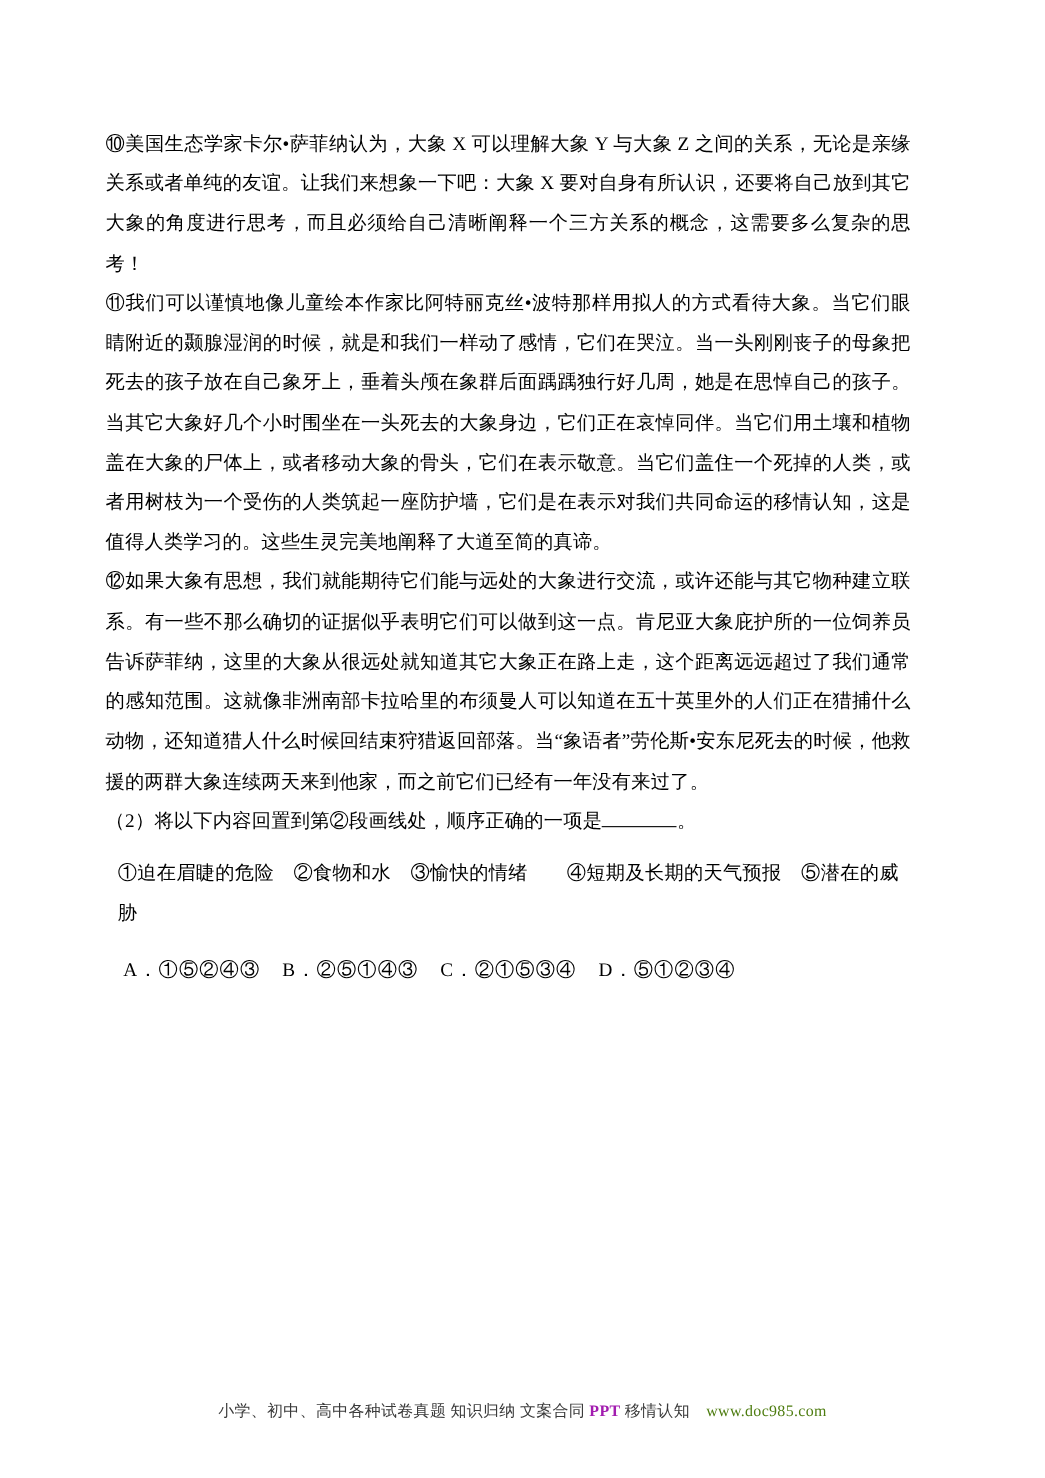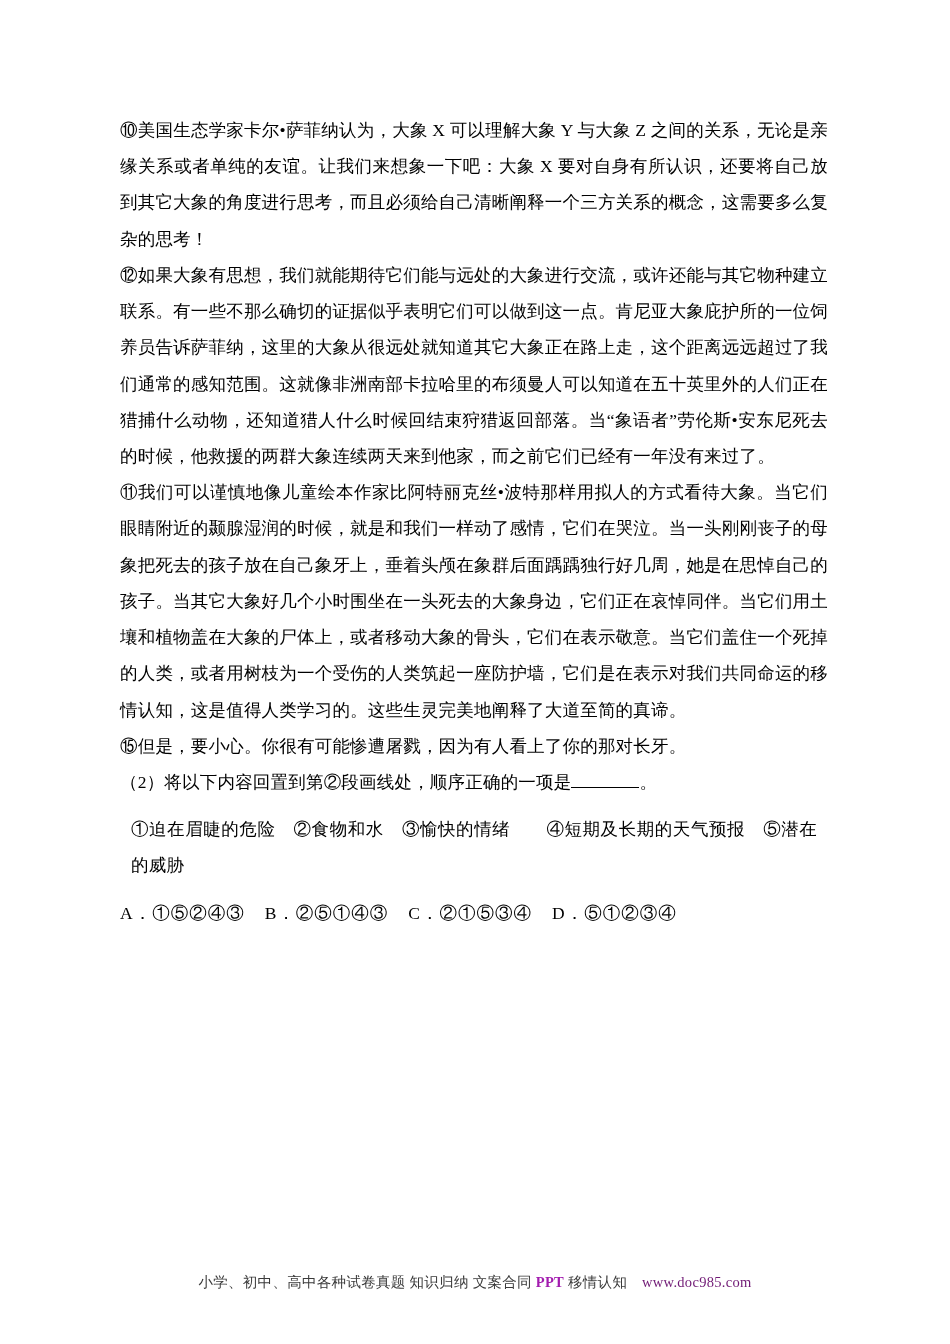--- a/index.html
+++ b/index.html
@@ -15,42 +15,42 @@
     position: relative;
     overflow: hidden;
   }
   .page {
     position: absolute;
     left: 0;
     top: 0;
     width: 950px;
     height: 1310px;
     box-sizing: border-box;
-    padding: 112px 122px 0 120px;
+    padding: 112px 122px 0 96px;
   }
   .doc-body {
     font-size: 17.5px;
     line-height: 2.07;
     text-align: justify;
     text-justify: inter-ideograph;
     letter-spacing: 0.2px;
   }
   .para {
     margin: 0 0 0 0;
     text-indent: 0;
   }
   .qline {
     margin: 0;
     text-indent: 0;
   }
   .opts {
     margin: 11px;
   }
   .ansline {
-    margin: 0;
+    margin: 16px;
     letter-spacing: 1px;
   }
   .ansline .opt {
     display: inline-block;
     margin-right: 20px;
   }
   .footer {
     position: absolute;
     left: 0;
     bottom: 52px;
@@ -59,40 +59,39 @@
     font-size: 14.5px;
     color: #3a3a3a;
     font-family: "Liberation Serif", "DejaVu Serif", serif;
     letter-spacing: 0.3px;
   }
   .footer .brand {
     font-weight: bold;
     color: #a21caf;
   }
   .footer .url {
-    color: #701a75;
+    color: #4d7c0f;
   }
   .blank {
     display: inline-block;
     border-bottom: 1px solid #000;
     width: 68px;
     height: 0.9em;
     vertical-align: baseline;
   }
 </style>
 </head>
 <body>
 
 <div class="page">
   <div class="doc-body">
 
     <p class="para">⑩美国生态学家卡尔•萨菲纳认为，大象 X 可以理解大象 Y 与大象 Z 之间的关系，无论是亲缘关系或者单纯的友谊。让我们来想象一下吧：大象 X 要对自身有所认识，还要将自己放到其它大象的角度进行思考，而且必须给自己清晰阐释一个三方关系的概念，这需要多么复杂的思考！</p>
+    <p class="para">⑪我们可以谨慎地像儿童绘本作家比阿特丽克丝•波特那样用拟人的方式看待大象。当它们眼睛附近的颞腺湿润的时候，就是和我们一样动了感情，它们在哭泣。当一头刚刚丧子的母象把死去的孩子放在自己象牙上，垂着头颅在象群后面踽踽独行好几周，她是在思悼自己的孩子。当其它大象好几个小时围坐在一头死去的大象身边，它们正在哀悼同伴。当它们用土壤和植物盖在大象的尸体上，或者移动大象的骨头，它们在表示敬意。当它们盖住一个死掉的人类，或者用树枝为一个受伤的人类筑起一座防护墙，它们是在表示对我们共同命运的移情认知，这是值得人类学习的。这些生灵完美地阐释了大道至简的真谛。</p>
     <p class="para">⑫如果大象有思想，我们就能期待它们能与远处的大象进行交流，或许还能与其它物种建立联系。有一些不那么确切的证据似乎表明它们可以做到这一点。肯尼亚大象庇护所的一位饲养员告诉萨菲纳，这里的大象从很远处就知道其它大象正在路上走，这个距离远远超过了我们通常的感知范围。这就像非洲南部卡拉哈里的布须曼人可以知道在五十英里外的人们正在猎捕什么动物，还知道猎人什么时候回结束狩猎返回部落。当“象语者”劳伦斯•安东尼死去的时候，他救援的两群大象连续两天来到他家，而之前它们已经有一年没有来过了。</p>
-    <p class="para">⑪我们可以谨慎地像儿童绘本作家比阿特丽克丝•波特那样用拟人的方式看待大象。当它们眼睛附近的颞腺湿润的时候，就是和我们一样动了感情，它们在哭泣。当一头刚刚丧子的母象把死去的孩子放在自己象牙上，垂着头颅在象群后面踽踽独行好几周，她是在思悼自己的孩子。当其它大象好几个小时围坐在一头死去的大象身边，它们正在哀悼同伴。当它们用土壤和植物盖在大象的尸体上，或者移动大象的骨头，它们在表示敬意。当它们盖住一个死掉的人类，或者用树枝为一个受伤的人类筑起一座防护墙，它们是在表示对我们共同命运的移情认知，这是值得人类学习的。这些生灵完美地阐释了大道至简的真谛。</p>
-    <p class="para">⑮但是，要小心。你很有可能惨遭屠戮，因为有人看上了你的那对长牙。</p>
 
 
     <p class="qline">
       <span>（2）将以下内容回置到第②段画线处，顺序正确的一项是</span><span class="blank"></span><span>。</span>
     </p>
 
     <p class="opts">①迫在眉睫的危险　②食物和水　③愉快的情绪　　④短期及长期的天气预报　⑤潜在的威胁</p>
 
     <p class="ansline">
       <span class="opt">A．①⑤②④③</span><span class="opt">B．②⑤①④③</span><span class="opt">C．②①⑤③④</span><span class="opt">D．⑤①②③④</span>

